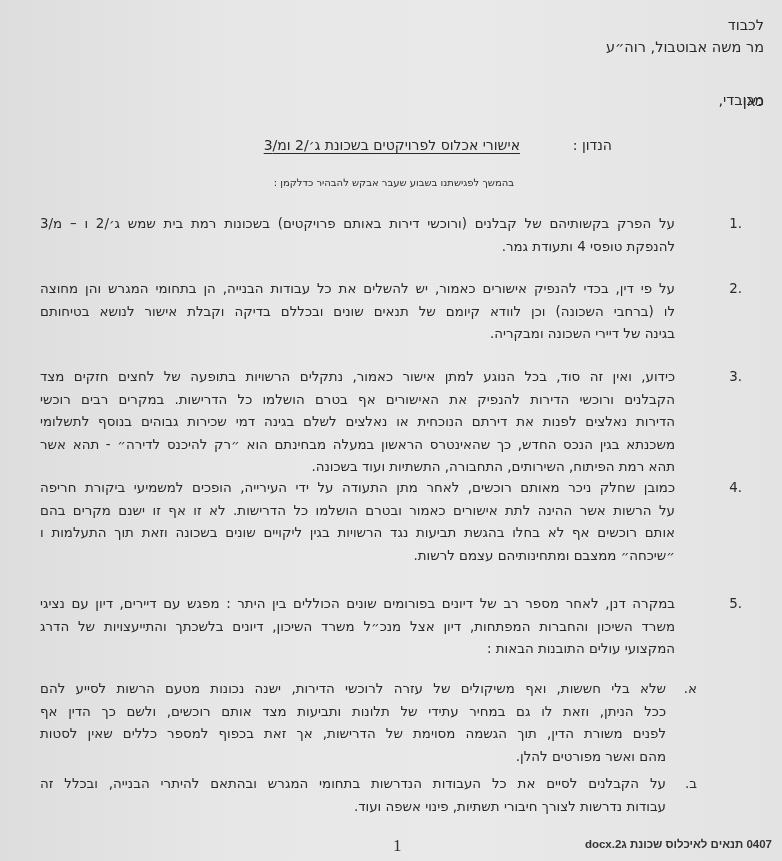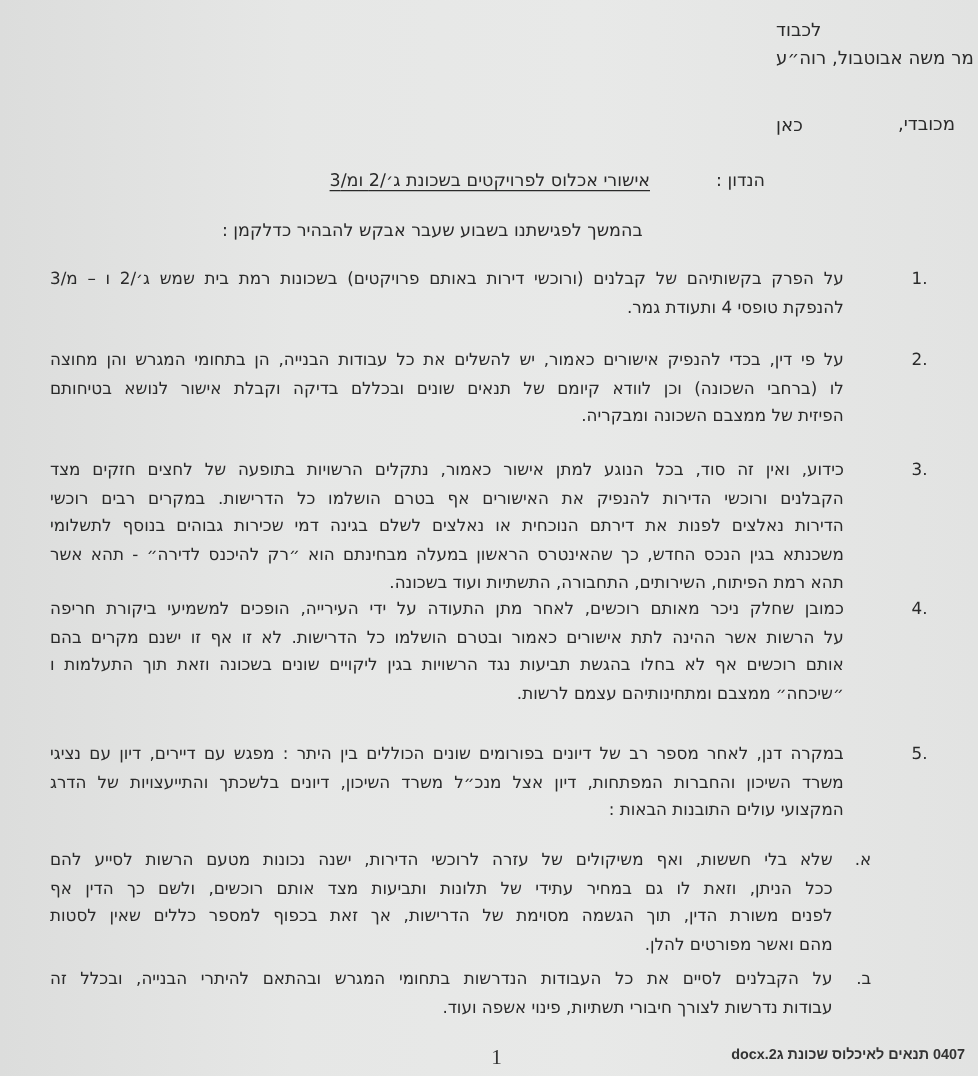--- a/index.html
+++ b/index.html
@@ -16,25 +16,25 @@
       font-family: "DejaVu Sans", sans-serif;
       color: #2a2a2a;
       direction: rtl;
     }
     .page {
       position: absolute;
       inset: 0;
     }
     .addr {
       position: absolute;
-      right: 3px;
+      right: 18px;
       top: 14px;
       font-size: 14.5px;
       line-height: 22px;
-      text-align: left;
+      text-align: right;
     }
     .addr .line { display: block; white-space: nowrap; }
     .addr .u { text-underline-offset: 3px; margin-top: 32px; }
     .greeting {
       position: absolute;
       right: 18px;
       top: 92px;
       font-size: 14.5px;
     }
     .subject {
@@ -45,21 +45,21 @@
       display: flex;
       gap: 0;
       white-space: nowrap;
     }
     .subject .label { width: 92px; display: inline-block; }
     .subject .value { text-decoration: underline; text-underline-offset: 3px; }
     .intro {
       position: absolute;
       top: 177px;
       right: 268px;
-      font-size: 14px;
+      font-size: 10px;
       white-space: nowrap;
     }
     .item {
       position: absolute;
       right: 40px;
       left: 40px;
       font-size: 13.4px;
       line-height: 22.5px;
     }
     .item .num {
@@ -141,21 +141,21 @@
       <span class="ln just">על הפרק בקשותיהם של קבלנים (ורוכשי דירות באותם פרויקטים) בשכונות רמת בית שמש ג׳/2 ו – מ/3</span>
       <span class="ln">להנפקת טופסי 4 ותעודת גמר.</span>
     </div>
   </div>
 
   <div class="item" style="top:278px">
     <span class="num">2.</span>
     <div class="text">
       <span class="ln just">על פי דין, בכדי להנפיק אישורים כאמור, יש להשלים את כל עבודות הבנייה, הן בתחומי המגרש והן מחוצה</span>
       <span class="ln just">לו (ברחבי השכונה) וכן לוודא קיומם של תנאים שונים ובכללם בדיקה וקבלת אישור לנושא בטיחותם</span>
-      <span class="ln">הפיזית של ממצבם השכונה ומבקריה.</span>
+      <span class="ln">בגינה של דיירי השכונה ומבקריה.</span>
     </div>
   </div>
 
   <div class="item" style="top:366px">
     <span class="num">3.</span>
     <div class="text">
       <span class="ln just">כידוע, ואין זה סוד, בכל הנוגע למתן אישור כאמור, נתקלים הרשויות בתופעה של לחצים חזקים מצד</span>
       <span class="ln just">הקבלנים ורוכשי הדירות להנפיק את האישורים אף בטרם הושלמו כל הדרישות. במקרים רבים רוכשי</span>
       <span class="ln just">הדירות נאלצים לפנות את דירתם הנוכחית או נאלצים לשלם בגינה דמי שכירות גבוהים בנוסף לתשלומי</span>
       <span class="ln just">משכנתא בגין הנכס החדש, כך שהאינטרס הראשון במעלה מבחינתם הוא ״רק להיכנס לדירה״ - תהא אשר</span>

